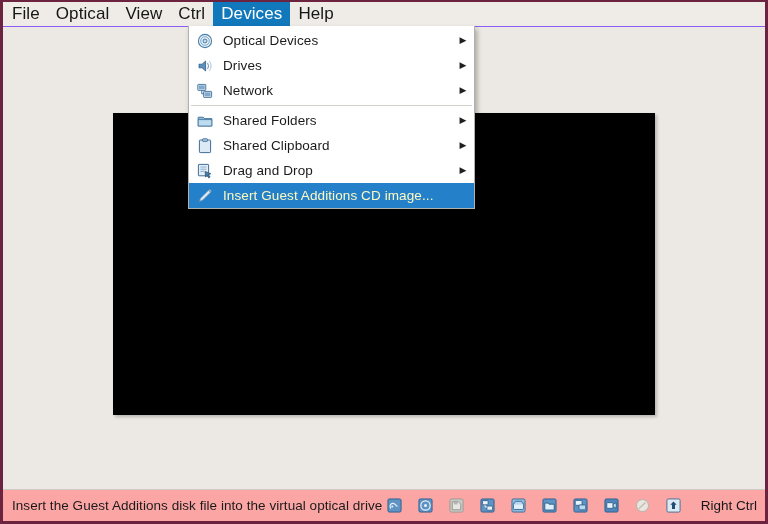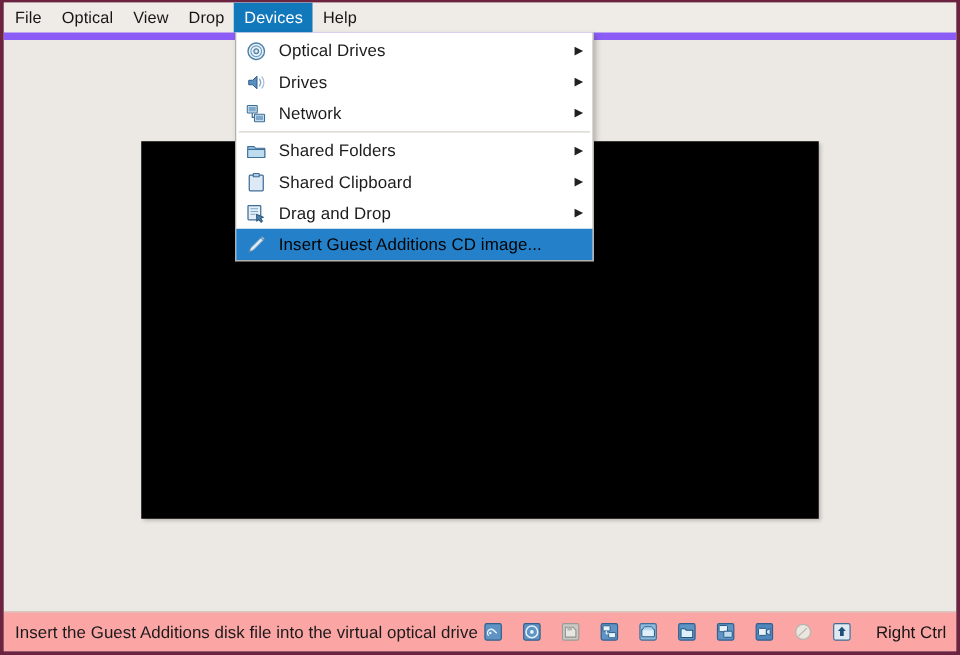--- a/index.html
+++ b/index.html
@@ -30,24 +30,24 @@
   }
 
   
   #menubar {
     position: absolute;
     left: 0;
     top: 0;
     right: 0;
     height: 24px;
     background: #efece7;
-    border-bottom: 6px solid #8b5cf6;
+    border-bottom: 1px solid #8b5cf6;
     display: flex;
     align-items: stretch;
-    font-size: 13px;
+    font-size: 17px;
     color: #161616;
     z-index: 40;
   }
   .menubar-item {
     display: flex;
     align-items: center;
     padding: 0 8px;
     height: 24px;
     line-height: 24px;
     white-space: nowrap;
@@ -99,21 +99,21 @@
     align-items: center;
     height: 25px;
     padding: 0 6px 0 8px;
     font-size: 13.5px;
     color: #1b1b1b;
     cursor: default;
     box-sizing: border-box;
   }
   .menu-row.selected {
     background: #2481c9;
-    color: #000000;
+    color: #fef9c3;
   }
   .menu-sep {
     height: 1px;
     margin: 2px 2px;
     background: #d6d2cc;
   }
   .mi-icon {
     width: 16px;
     height: 16px;
     flex: 0 0 16px;
@@ -184,21 +184,21 @@
     <div class="menubar-item first">
       <span>File</span>
     </div>
     <div class="menubar-item">
       <span>Optical</span>
     </div>
     <div class="menubar-item">
       <span>View</span>
     </div>
     <div class="menubar-item">
-      <span>Drop</span>
+      <span>Ctrl</span>
     </div>
     <div class="menubar-item active">
       <span>Devices</span>
     </div>
     <div class="menubar-item">
       <span>Help</span>
     </div>
   </div>
 
   <div id="workspace">
@@ -209,21 +209,21 @@
 
     <div class="menu-row">
       <span class="mi-icon">
         <svg width="16" height="16" viewBox="0 0 16 16">
           <circle cx="8" cy="8" r="6.6" fill="#e8f1f8" stroke="#4a7fa8" stroke-width="1.1"></circle>
           <circle cx="8" cy="8" r="4.3" fill="none" stroke="#6d9ec4" stroke-width="0.9"></circle>
           <circle cx="8" cy="8" r="2" fill="#9ec4de" stroke="#3d6f96" stroke-width="0.8"></circle>
           <circle cx="8" cy="8" r="0.8" fill="#ffffff"></circle>
         </svg>
       </span>
-      <span class="mi-label">Optical Drives</span>
+      <span class="mi-label">Optical Devices</span>
       <span class="mi-arrow">▶</span>
     </div>
 
     <div class="menu-row">
       <span class="mi-icon">
         <svg width="16" height="16" viewBox="0 0 16 16">
           <path d="M2 6.2h3.1L8.6 3v10L5.1 9.8H2z" fill="#5b8fc0" stroke="#2f5d88" stroke-width="0.8" stroke-linejoin="round"></path>
           <path d="M10.6 5.4c1.1 1.5 1.1 3.7 0 5.2" fill="none" stroke="#86a9c9" stroke-width="1.1" stroke-linecap="round"></path>
           <path d="M12.6 3.6c2 2.5 2 6.3 0 8.8" fill="none" stroke="#a8c0d6" stroke-width="1" stroke-linecap="round"></path>
         </svg>

